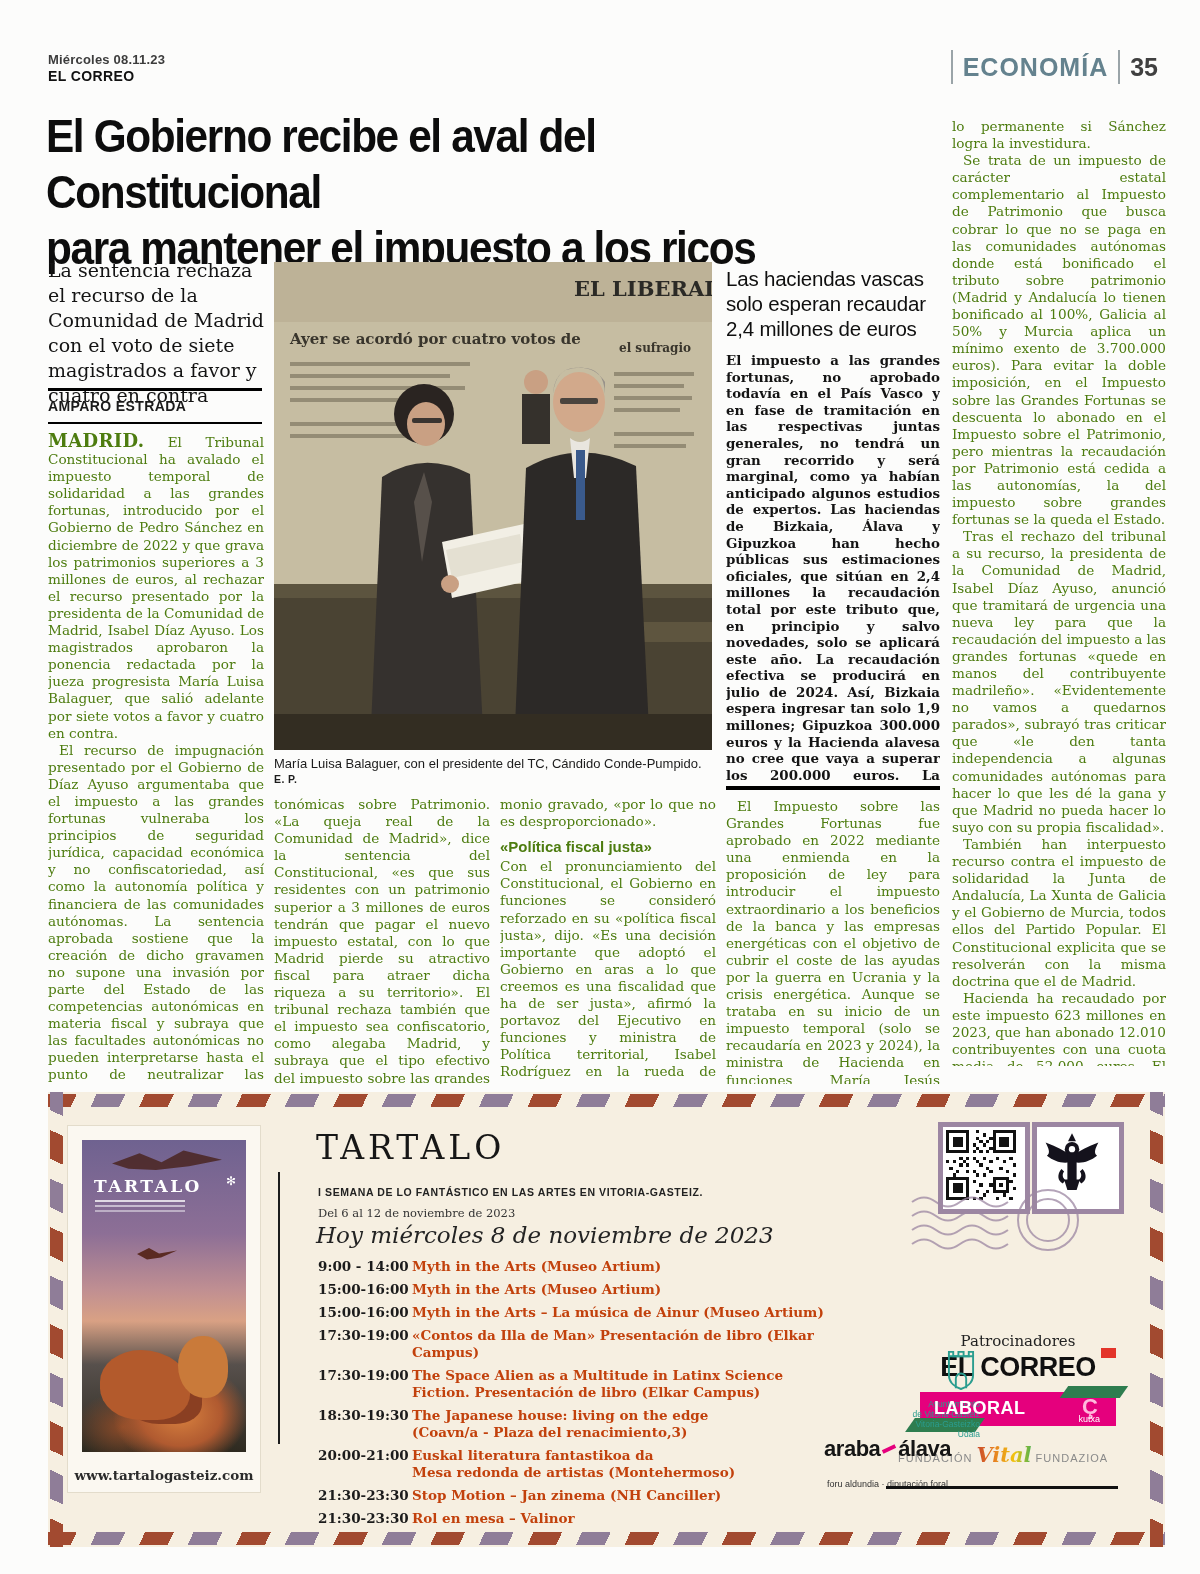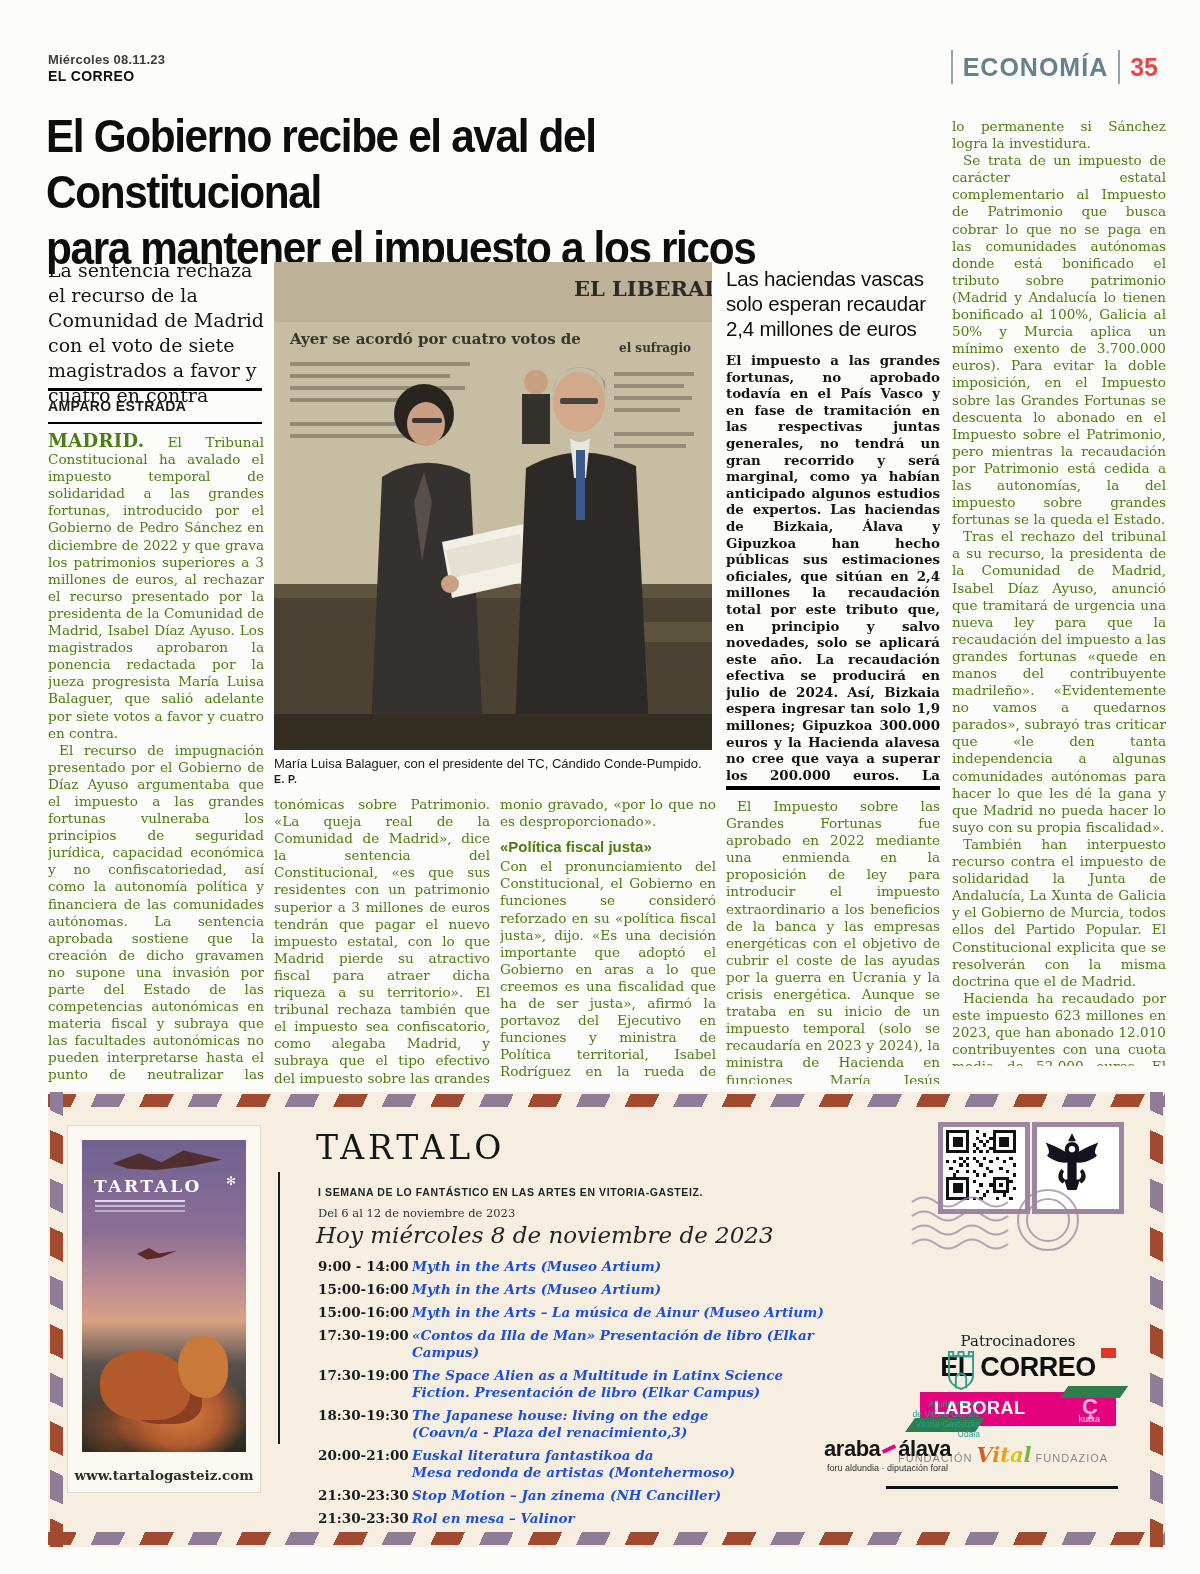--- a/index.html
+++ b/index.html
@@ -6,21 +6,21 @@
   .page{position:relative;width:1200px;height:1574px;background:#fcfcfb;margin:0 auto;
         font-family:"DejaVu Serif",serif;color:#1a1a1a;overflow:hidden;}
   .abs{position:absolute;}
 
   
   .hdr-date{left:48px;top:52px;font-family:"Liberation Sans",sans-serif;font-size:13px;color:#3c3c3c;font-weight:bold;letter-spacing:.2px;}
   .hdr-brand{left:48px;top:68px;font-family:"Liberation Sans",sans-serif;font-size:14px;font-weight:bold;color:#111;letter-spacing:.4px;}
   .hdr-right{right:42px;top:50px;display:flex;align-items:center;gap:10px;}
   .hdr-rule{width:2px;height:34px;background:#9aa4a8;}
   .hdr-section{font-family:"Liberation Sans",sans-serif;font-size:25px;font-weight:bold;letter-spacing:1px;color:#64828e;}
-  .hdr-page{font-family:"Liberation Sans",sans-serif;font-size:25px;font-weight:bold;color:#ef4444;}
+  .hdr-page{font-family:"Liberation Sans",sans-serif;font-size:25px;font-weight:bold;color:#404040;}
 
   
   .headline{left:46px;top:108px;width:920px;font-family:"Liberation Sans",sans-serif;
             font-weight:bold;font-size:47px;line-height:56px;color:#0d0d0d;letter-spacing:-1.5px;
             transform:scaleX(.9);transform-origin:left top;}
 
   
   .standfirst{left:48px;top:258px;width:222px;font-size:19px;line-height:25px;color:#141414;}
   .byline{left:48px;top:388px;width:214px;border-top:3px solid #000;border-bottom:2px solid #000;
           padding:7px 0 8px;font-family:"Liberation Sans",sans-serif;font-weight:bold;font-size:14px;letter-spacing:.4px;}
@@ -74,21 +74,21 @@
   .ad-divider{left:230px;top:80px;width:2px;height:272px;background:#1c1c1c;}
 
   .ad-title{left:268px;top:36px;font-family:"DejaVu Serif",serif;font-size:33px;letter-spacing:4px;color:#161616;}
   .ad-subtitle{left:270px;top:94px;font-family:"Liberation Sans",sans-serif;font-weight:bold;font-size:10.5px;letter-spacing:.6px;color:#222;}
   .ad-dates{left:270px;top:114px;font-weight:normal;font-size:11.5px;color:#333;}
   .ad-today{left:268px;top:130px;font-style:italic;font-family:"DejaVu Serif",serif;font-size:23px;color:#232323;}
 
   .sched{left:270px;top:166px;width:560px;}
   .srow{display:flex;margin-bottom:6px;}
   .st{width:94px;flex:0 0 94px;font-weight:bold;font-size:13.5px;line-height:17px;color:#1b1b1b;}
-  .se{font-size:13.5px;line-height:17px;font-weight:600;color:#1d4ed8;white-space:pre-line;font-style:italic;}
+  .se{font-size:13.5px;line-height:17px;font-weight:600;color:#c2410c;white-space:pre-line;}
 
   .stamp{background:#fff;border:5px solid #9c86a2;}
   .qr-stamp{left:890px;top:30px;width:76px;height:76px;padding:3px;}
   .emblem-stamp{left:984px;top:30px;width:70px;height:76px;padding:3px 6px;}
   .postmark{left:862px;top:92px;width:180px;height:76px;opacity:.75;}
 
   .sponsors-label{left:860px;top:240px;width:220px;text-align:center;font-family:"DejaVu Serif",serif;font-size:15px;color:#222;}
   .elcorreo{left:860px;top:260px;width:220px;text-align:center;font-family:"Liberation Sans",sans-serif;font-weight:bold;font-size:27px;letter-spacing:-.5px;color:#101010;}
   .elcorreo-mark{position:absolute;right:12px;top:-4px;width:15px;height:10px;background:#e3342a;}
   .laboral{left:872px;top:300px;width:196px;height:34px;background:#e5007d;overflow:visible;}
@@ -99,21 +99,21 @@
   .laboral-k{position:absolute;right:16px;bottom:2px;color:#fff;font-family:"Liberation Sans",sans-serif;font-size:9px;z-index:2;}
   .fundacion{left:850px;top:350px;width:240px;text-align:left;font-family:"Liberation Sans",sans-serif;font-size:11px;color:#8a8a8a;letter-spacing:1px;}
   .vital{font-family:"DejaVu Serif",serif;font-style:italic;font-weight:bold;font-size:21px;letter-spacing:0;
          color:#e67e22;background:linear-gradient(90deg,#c0392b,#e67e22,#f1c40f,#27ae60);
          -webkit-background-clip:text;background-clip:text;-webkit-text-fill-color:transparent;padding:0 4px;}
   .ayto{left:832px;top:256px;width:100px;text-align:right;}
   .ayto-txt{font-family:"Liberation Sans",sans-serif;font-size:8.5px;line-height:10px;color:#2a9d8f;margin-top:3px;}
   .araba{left:772px;top:344px;width:135px;text-align:center;}
   .araba-main{font-family:"Liberation Sans",sans-serif;font-weight:bold;font-size:22px;color:#151515;letter-spacing:-.5px;}
   .araba-slash{display:inline-block;width:14px;height:4px;background:#e5007d;transform:rotate(-25deg);margin:0 2px 5px;}
-  .araba-sub{font-family:"Liberation Sans",sans-serif;font-size:9px;color:#333;margin-top:1px;}
+  .araba-sub{font-family:"Liberation Sans",sans-serif;font-size:9px;color:#333;margin-top:17px;}
   .sponsor-rule{left:838px;top:394px;width:232px;height:3px;background:#111;}
 </style>
 </head>
 <body>
 
 <div class="page">
 
   <div class="abs hdr-date">Miércoles 08.11.23</div>
   <div class="abs hdr-brand">EL CORREO</div>
   <div class="abs hdr-right">

